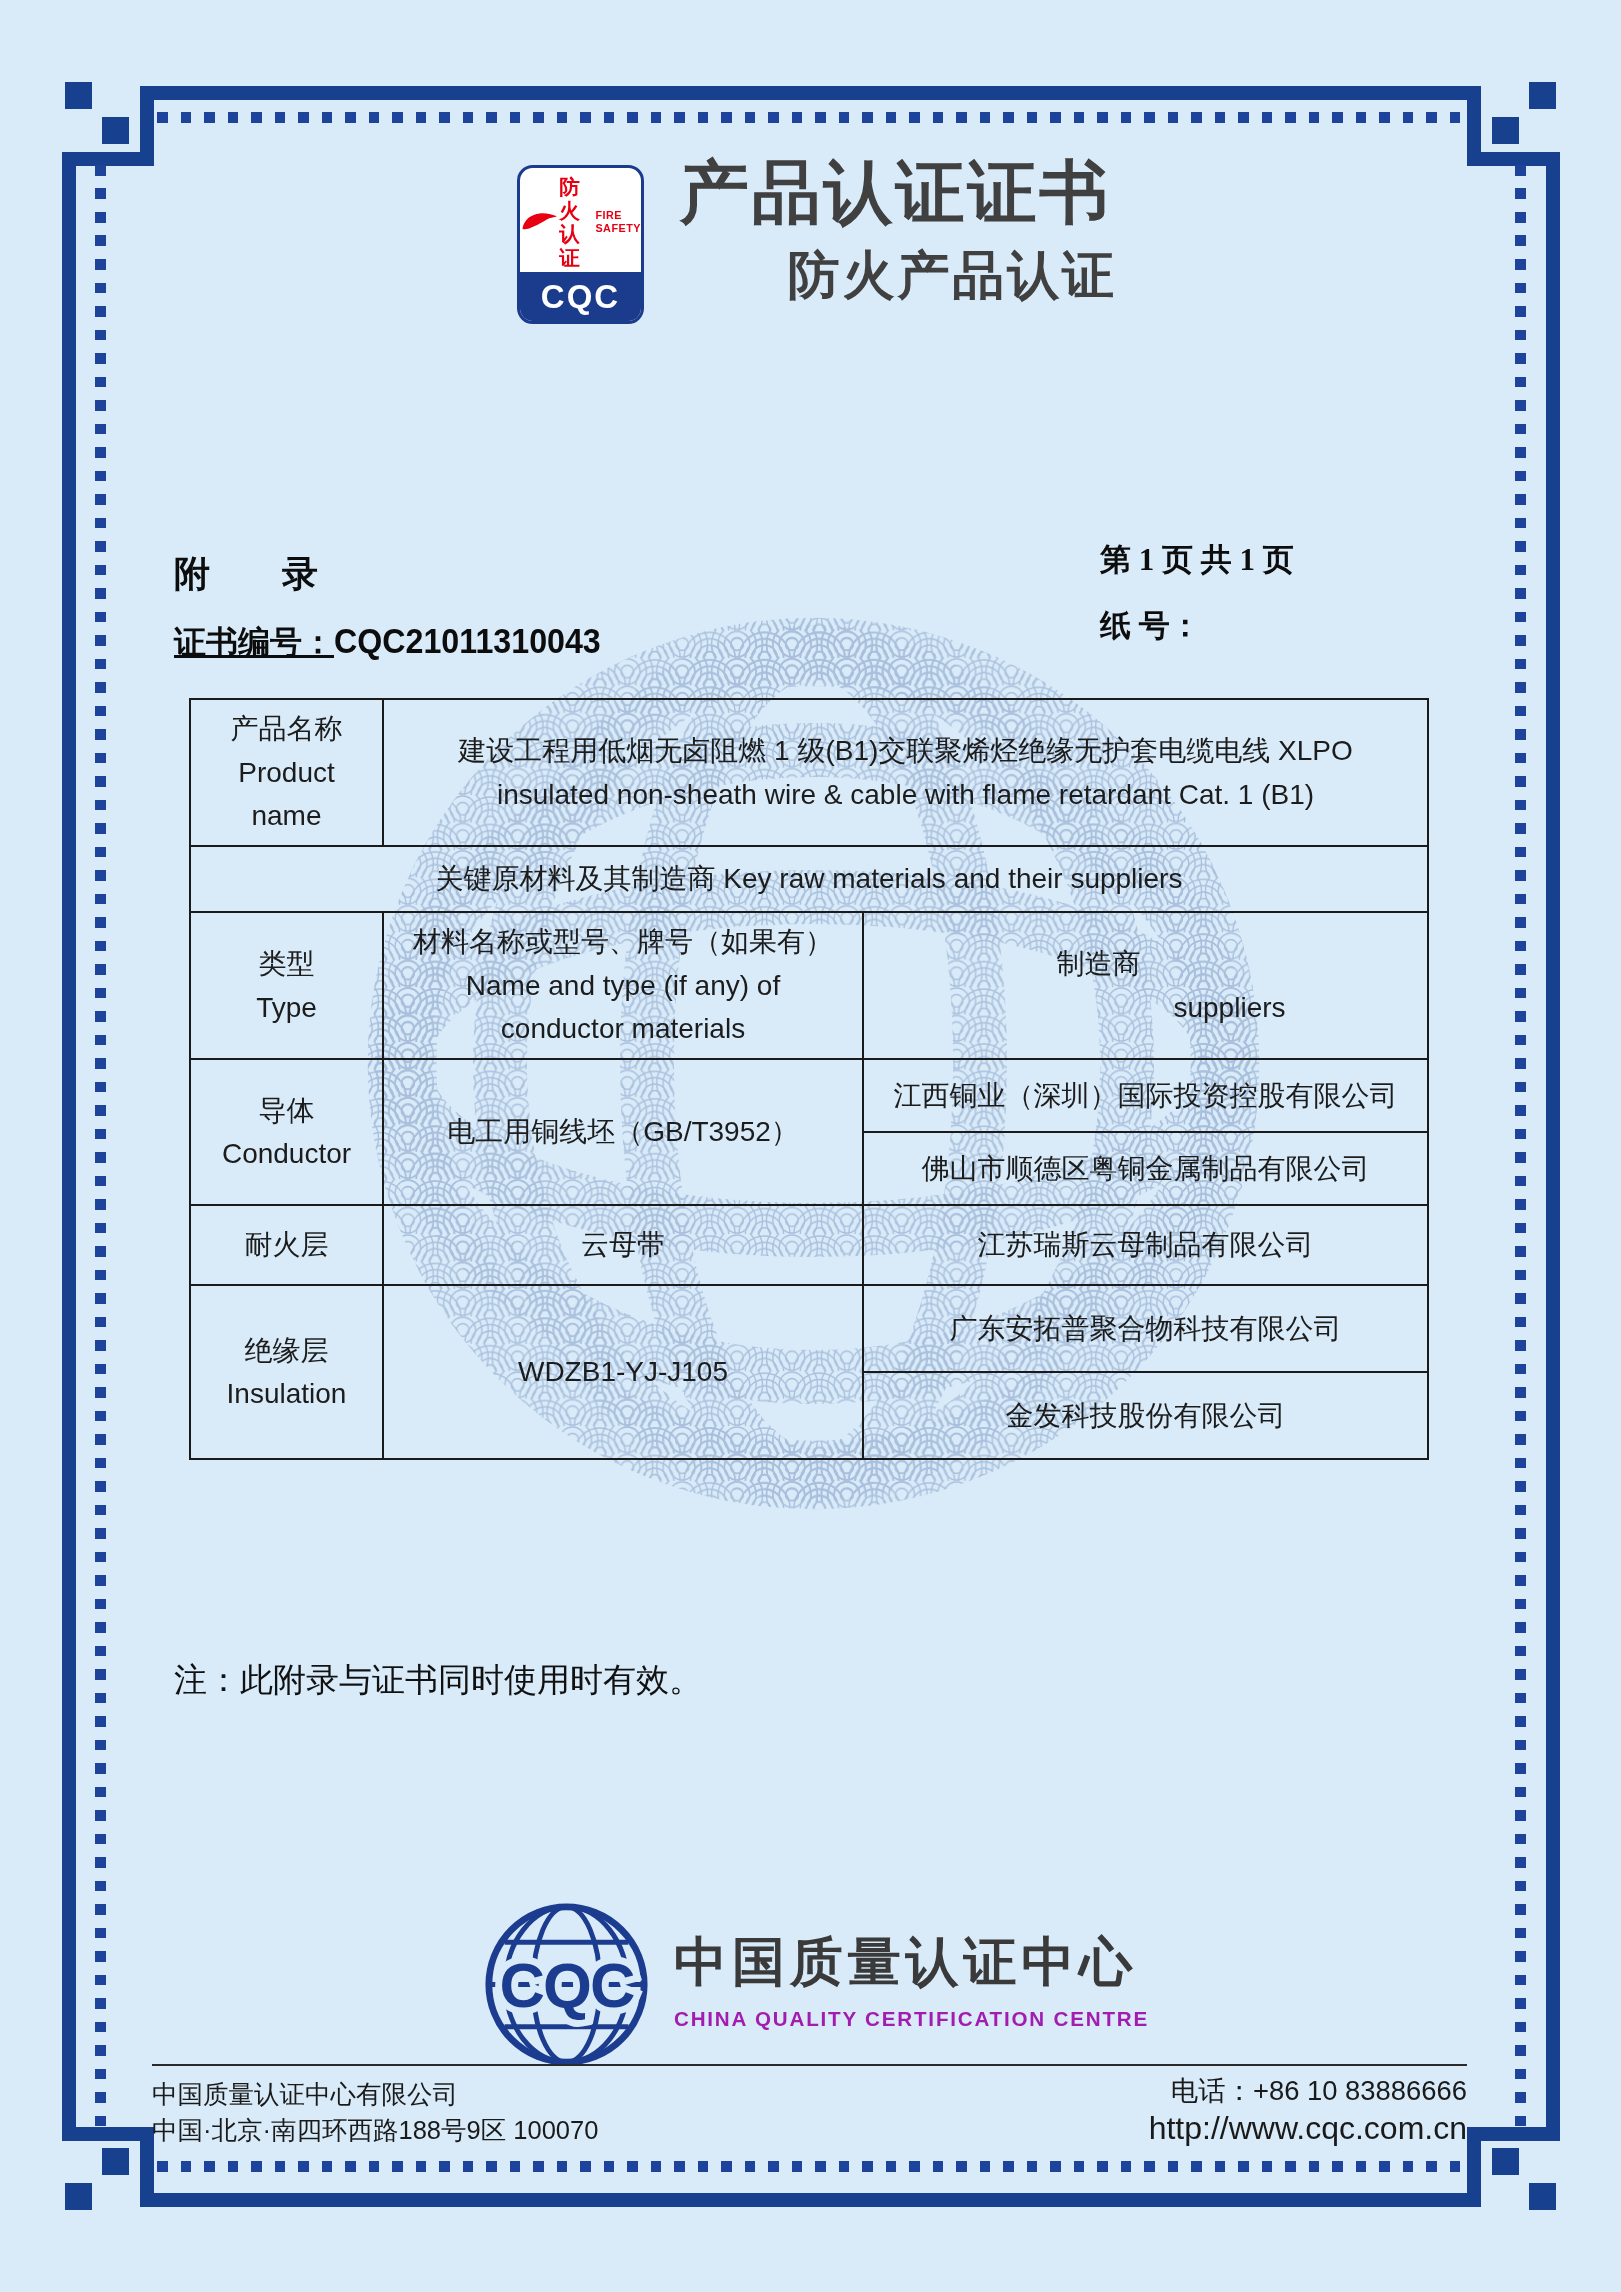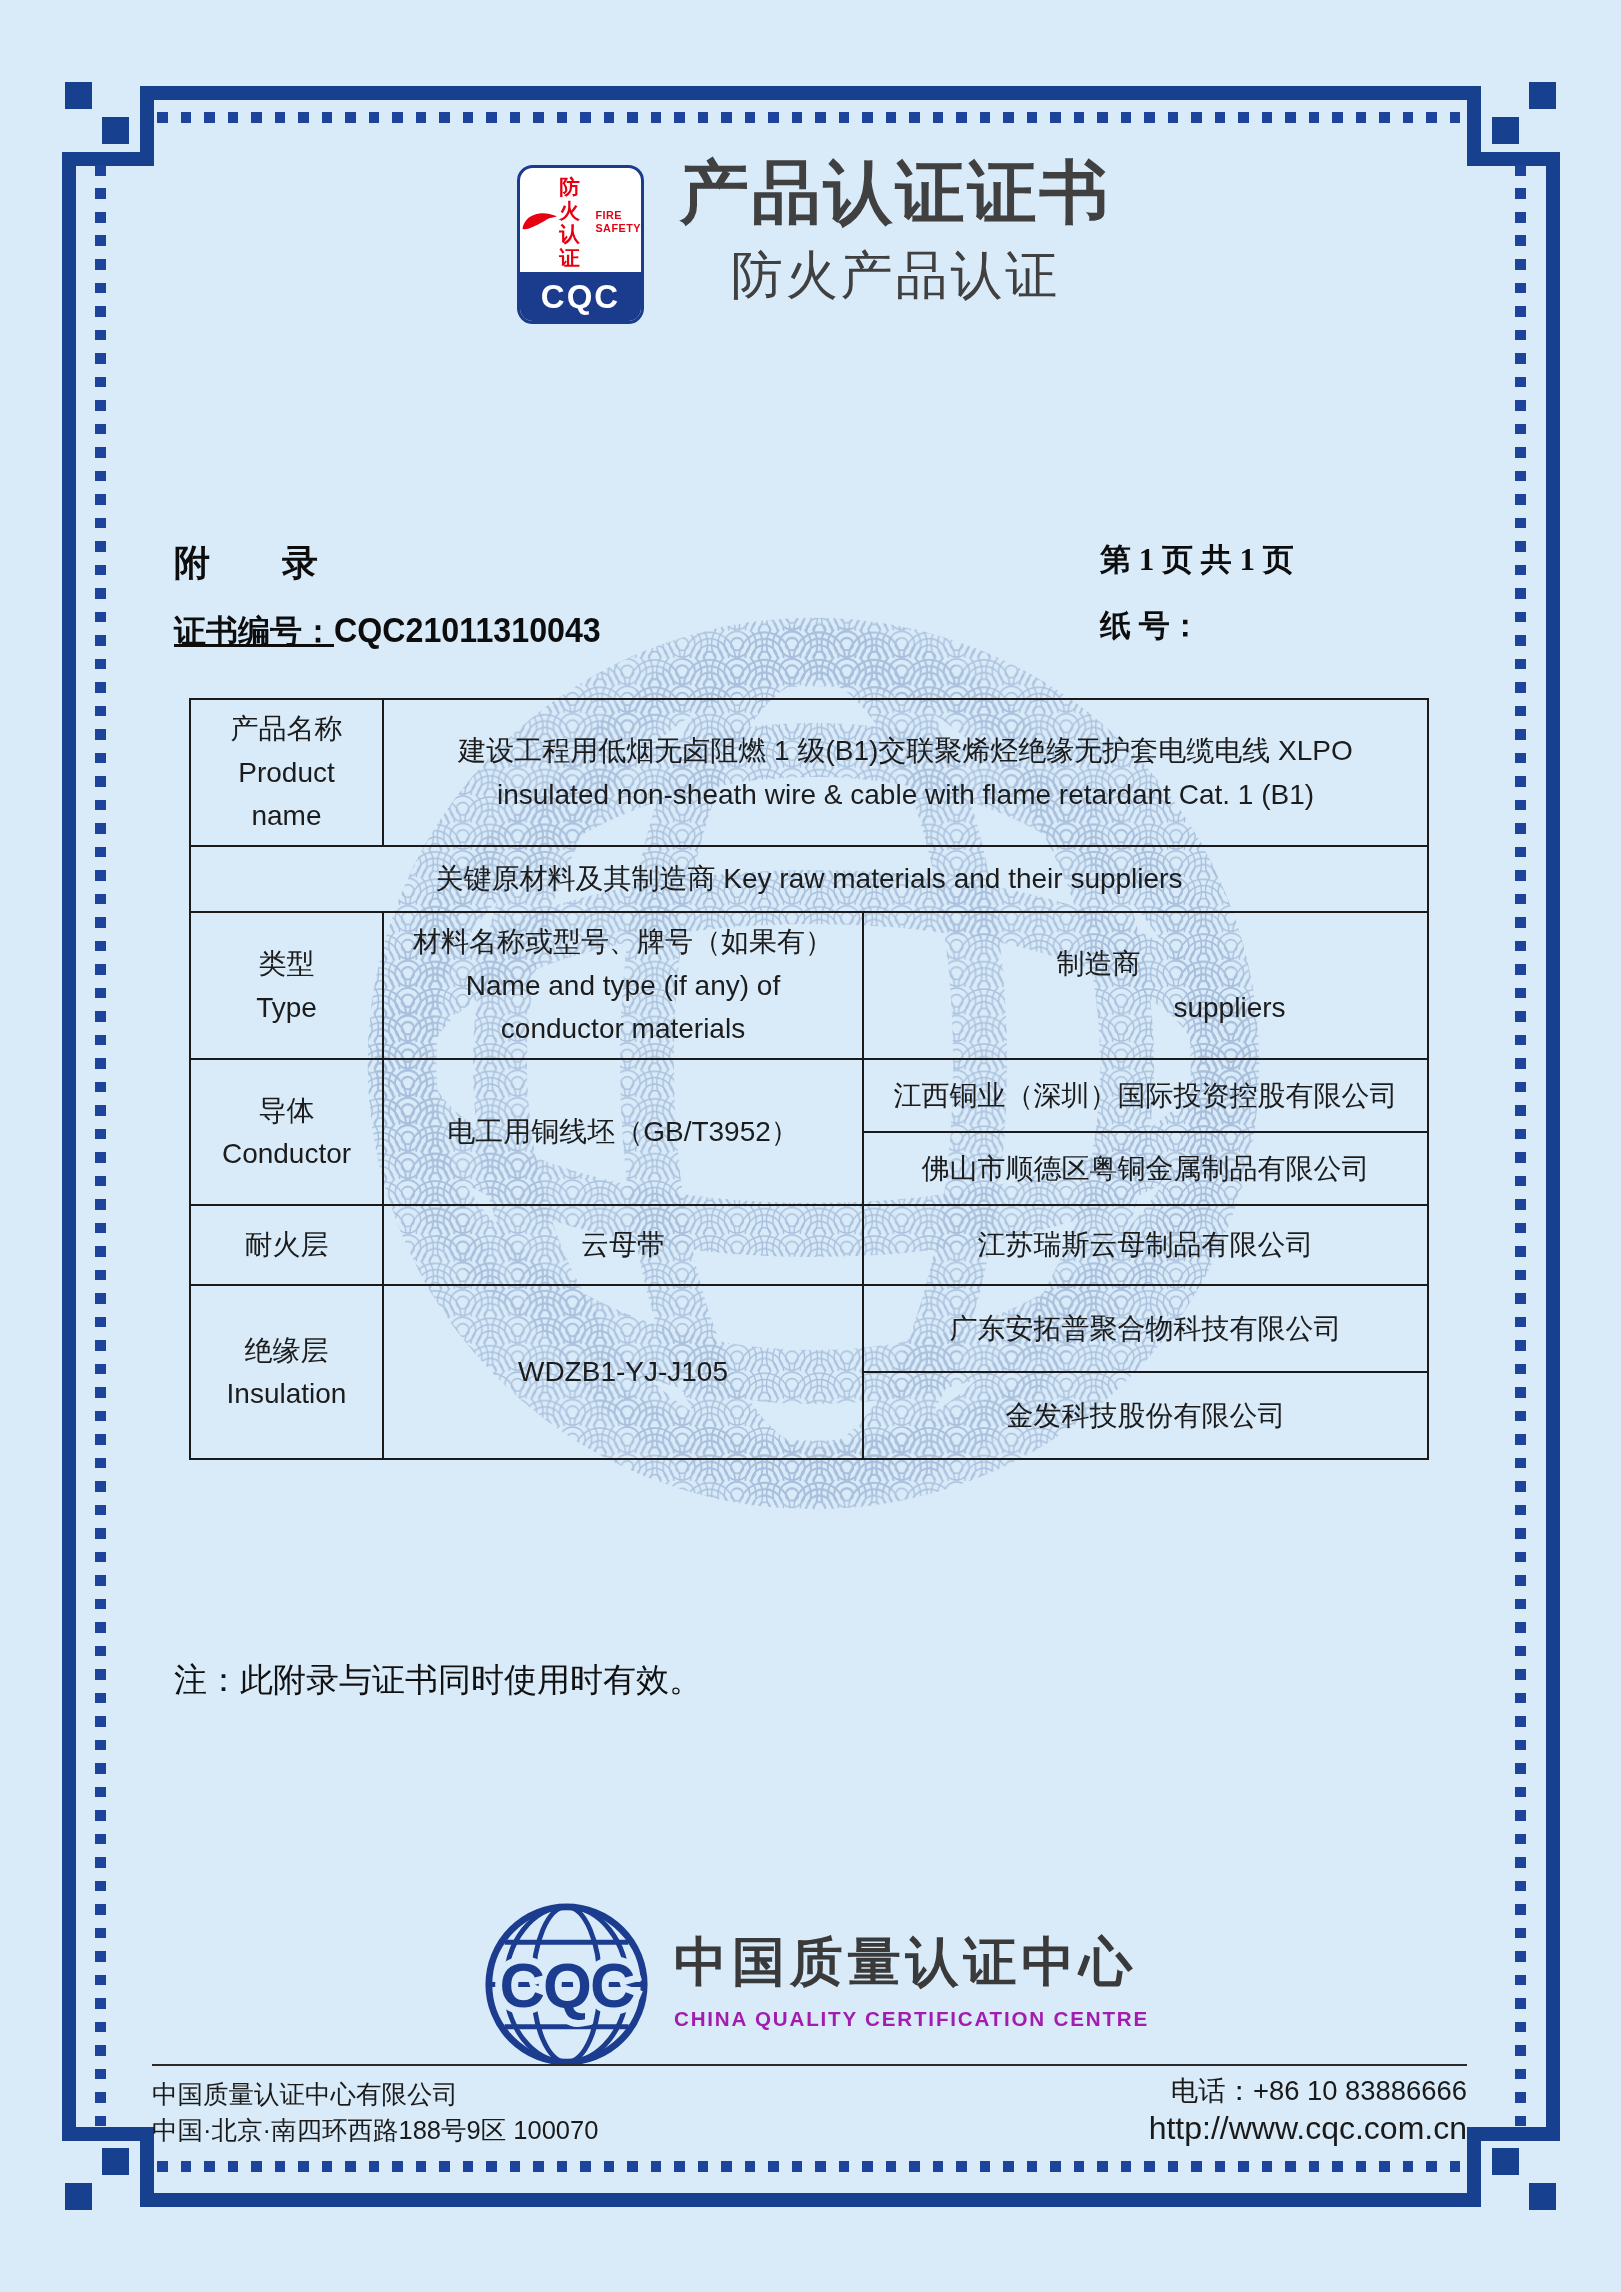--- a/index.html
+++ b/index.html
@@ -31,26 +31,26 @@
   
   .fs-logo{position:absolute;left:517px;top:165px;width:127px;height:159px;background:#ffffff;
            border:3.9px solid #1b3c8c;border-radius:15.7px;overflow:hidden;display:flex;flex-direction:column;box-sizing:border-box;}
   .fs-top{flex:1;display:flex;flex-direction:row;align-items:center;justify-content:flex-start;padding-top:4.9px;}
   .fs-zh{color:#e60012;font-size:20.6px;font-weight:bold;letter-spacing:1px;line-height:23.5px;}
   .fs-en{color:#e60012;font-size:10.8px;font-weight:bold;letter-spacing:0.5px;line-height:13.7px;}
   .fs-cqc{height:49px;background:#1b3c8c;color:#ffffff;font-size:33px;font-weight:bold;letter-spacing:2px;
           display:flex;align-items:center;justify-content:center;}
   .title-block{position:absolute;left:674px;top:155px;width:443px;text-align:center;color:#404040;}
   .doc-title{font-size:69px;font-weight:bold;letter-spacing:2.9px;line-height:1.1;white-space:nowrap;}
-  .doc-subtitle{font-size:52px;font-weight:normal;letter-spacing:2.9px;margin-top:9.8px;white-space:nowrap;}
+  .doc-subtitle{font-size:52px;font-weight:bold;letter-spacing:2.9px;margin-top:9.8px;white-space:nowrap;text-align:right;}
 
   
   .serifzh{font-family:"Liberation Serif",serif;}
   .meta-left{position:absolute;left:174px;top:539px;color:#0d0d0d;}
-  .meta-appendix{font-size:36px;font-weight:bold;}
+  .meta-appendix{font-size:36px;font-weight:bold;margin-top:11px;}
   .meta-certline{margin-top:21.6px;font-size:32px;font-weight:bold;white-space:nowrap;text-decoration:underline;}
   .cert-no{font-family:"Liberation Sans",sans-serif;font-weight:bold;font-size:35px;display:inline-block;transform:scaleX(.92);transform-origin:left;}
   .meta-right{position:absolute;left:1100px;top:539px;color:#0d0d0d;}
   .meta-page{font-size:31px;font-weight:bold;white-space:nowrap;}
   .meta-paper{margin-top:23.5px;font-size:31px;font-weight:bold;white-space:nowrap;}
 
   
   .watermark{position:absolute;left:353px;top:603px;z-index:0;}
 
   

